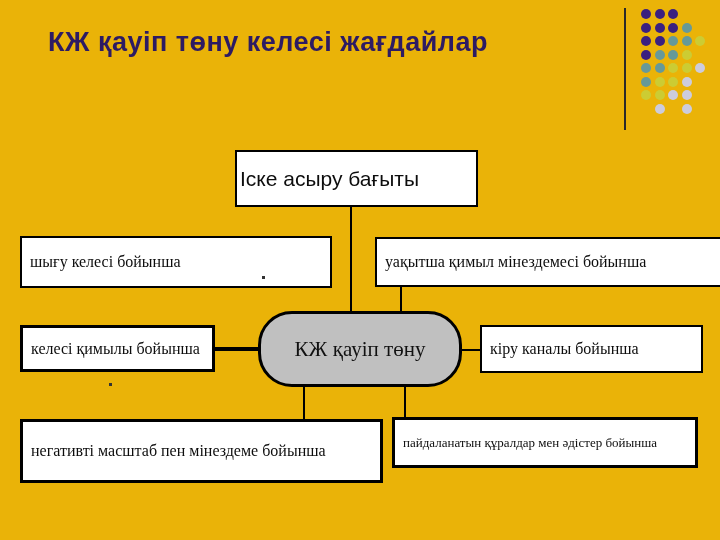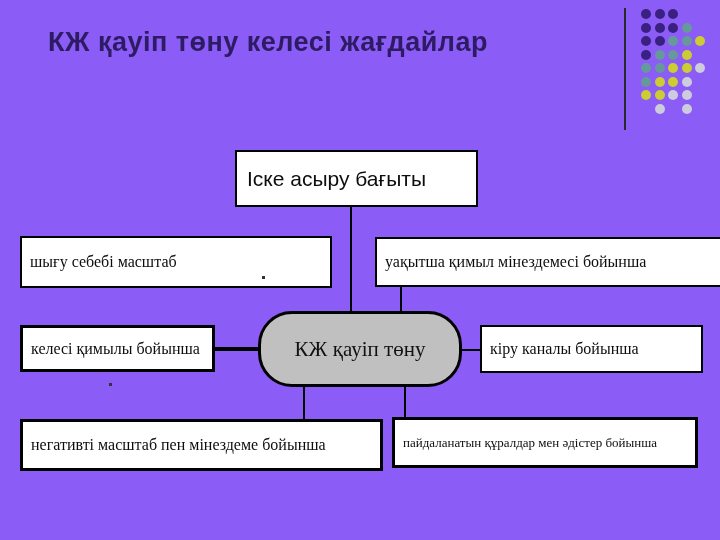--- a/index.html
+++ b/index.html
@@ -1,17 +1,17 @@
 <!DOCTYPE html>
 <html><head>
 <meta charset="utf-8">
 <style>
   html,body{margin:0;padding:0;background:#fff;}
   .slide{
-    position:relative;width:720px;height:540px;background:#8b5cf6;
+    position:relative;width:720px;height:540px;background:#eab308;
     overflow:hidden;font-family:"Liberation Sans",sans-serif;
   }
   
   .title{
     position:absolute;left:48px;top:24px;width:580px;
     font-weight:bold;font-size:27px;line-height:37px;color:#2d1b63;
     letter-spacing:0.5px;
   }
   
   .sep-line{position:absolute;left:624px;top:8px;width:2px;height:122px;background:#2a2a2a;}
@@ -19,26 +19,26 @@
   .dots span{position:absolute;width:10px;height:10px;border-radius:50%;}
   
   .fbox{
     position:absolute;background:#fff;border:2px solid #000;
     display:flex;align-items:center;box-sizing:border-box;
     font-family:"Liberation Serif",serif;font-size:16px;color:#0d0d0d;
   }
   .fbox .lbl{padding:0 8px;white-space:nowrap;}
   .b-direction{left:235px;top:150px;width:243px;height:57px;
     font-family:"Liberation Sans",sans-serif;font-size:21px;}
-  .b-direction .lbl{padding-left:10px;}
+  .b-direction .lbl{padding-left:3px;}
   .b-reason  {left:20px; top:236px;width:312px;height:52px;border-width:2px;}
   .b-temporal{left:375px;top:237px;width:378px;height:50px;border-width:2px;}
   .b-object  {left:20px; top:325px;width:195px;height:47px;border-width:3px;}
   .b-channel {left:480px;top:325px;width:223px;height:48px;border-width:2px;}
-  .b-negative{left:20px; top:419px;width:363px;height:52px;border-width:3px;}
+  .b-negative{left:20px; top:419px;width:363px;height:64px;border-width:3px;}
   .b-tools   {left:392px;top:417px;width:306px;height:51px;border-width:3px;font-size:13px;}
   
   .node{
     position:absolute;left:258px;top:311px;width:204px;height:76px;
     background:#c0c0c0;border:3px solid #000;border-radius:34px;
     box-sizing:border-box;display:flex;align-items:center;justify-content:center;
     font-family:"Liberation Serif",serif;font-weight:normal;font-size:21px;color:#111;
   }
   
   .conn{position:absolute;background:#000;}
@@ -102,21 +102,21 @@
   <div class="conn c-left"></div>
   <div class="conn c-right"></div>
   <div class="conn c-botleft"></div>
   <div class="conn c-botright"></div>
 
   <div class="fbox b-direction">
     <span class="lbl">Іске асыру бағыты</span>
   </div>
 
   <div class="fbox b-reason">
-    <span class="lbl">шығу себебі масштаб</span>
+    <span class="lbl">шығу келесі бойынша</span>
   </div>
   <div class="fbox b-temporal">
     <span class="lbl">уақытша қимыл мінездемесі бойынша</span>
   </div>
   <div class="fbox b-object">
     <span class="lbl">келесі қимылы бойынша</span>
   </div>
   <div class="fbox b-channel">
     <span class="lbl">кіру каналы бойынша</span>
   </div>

